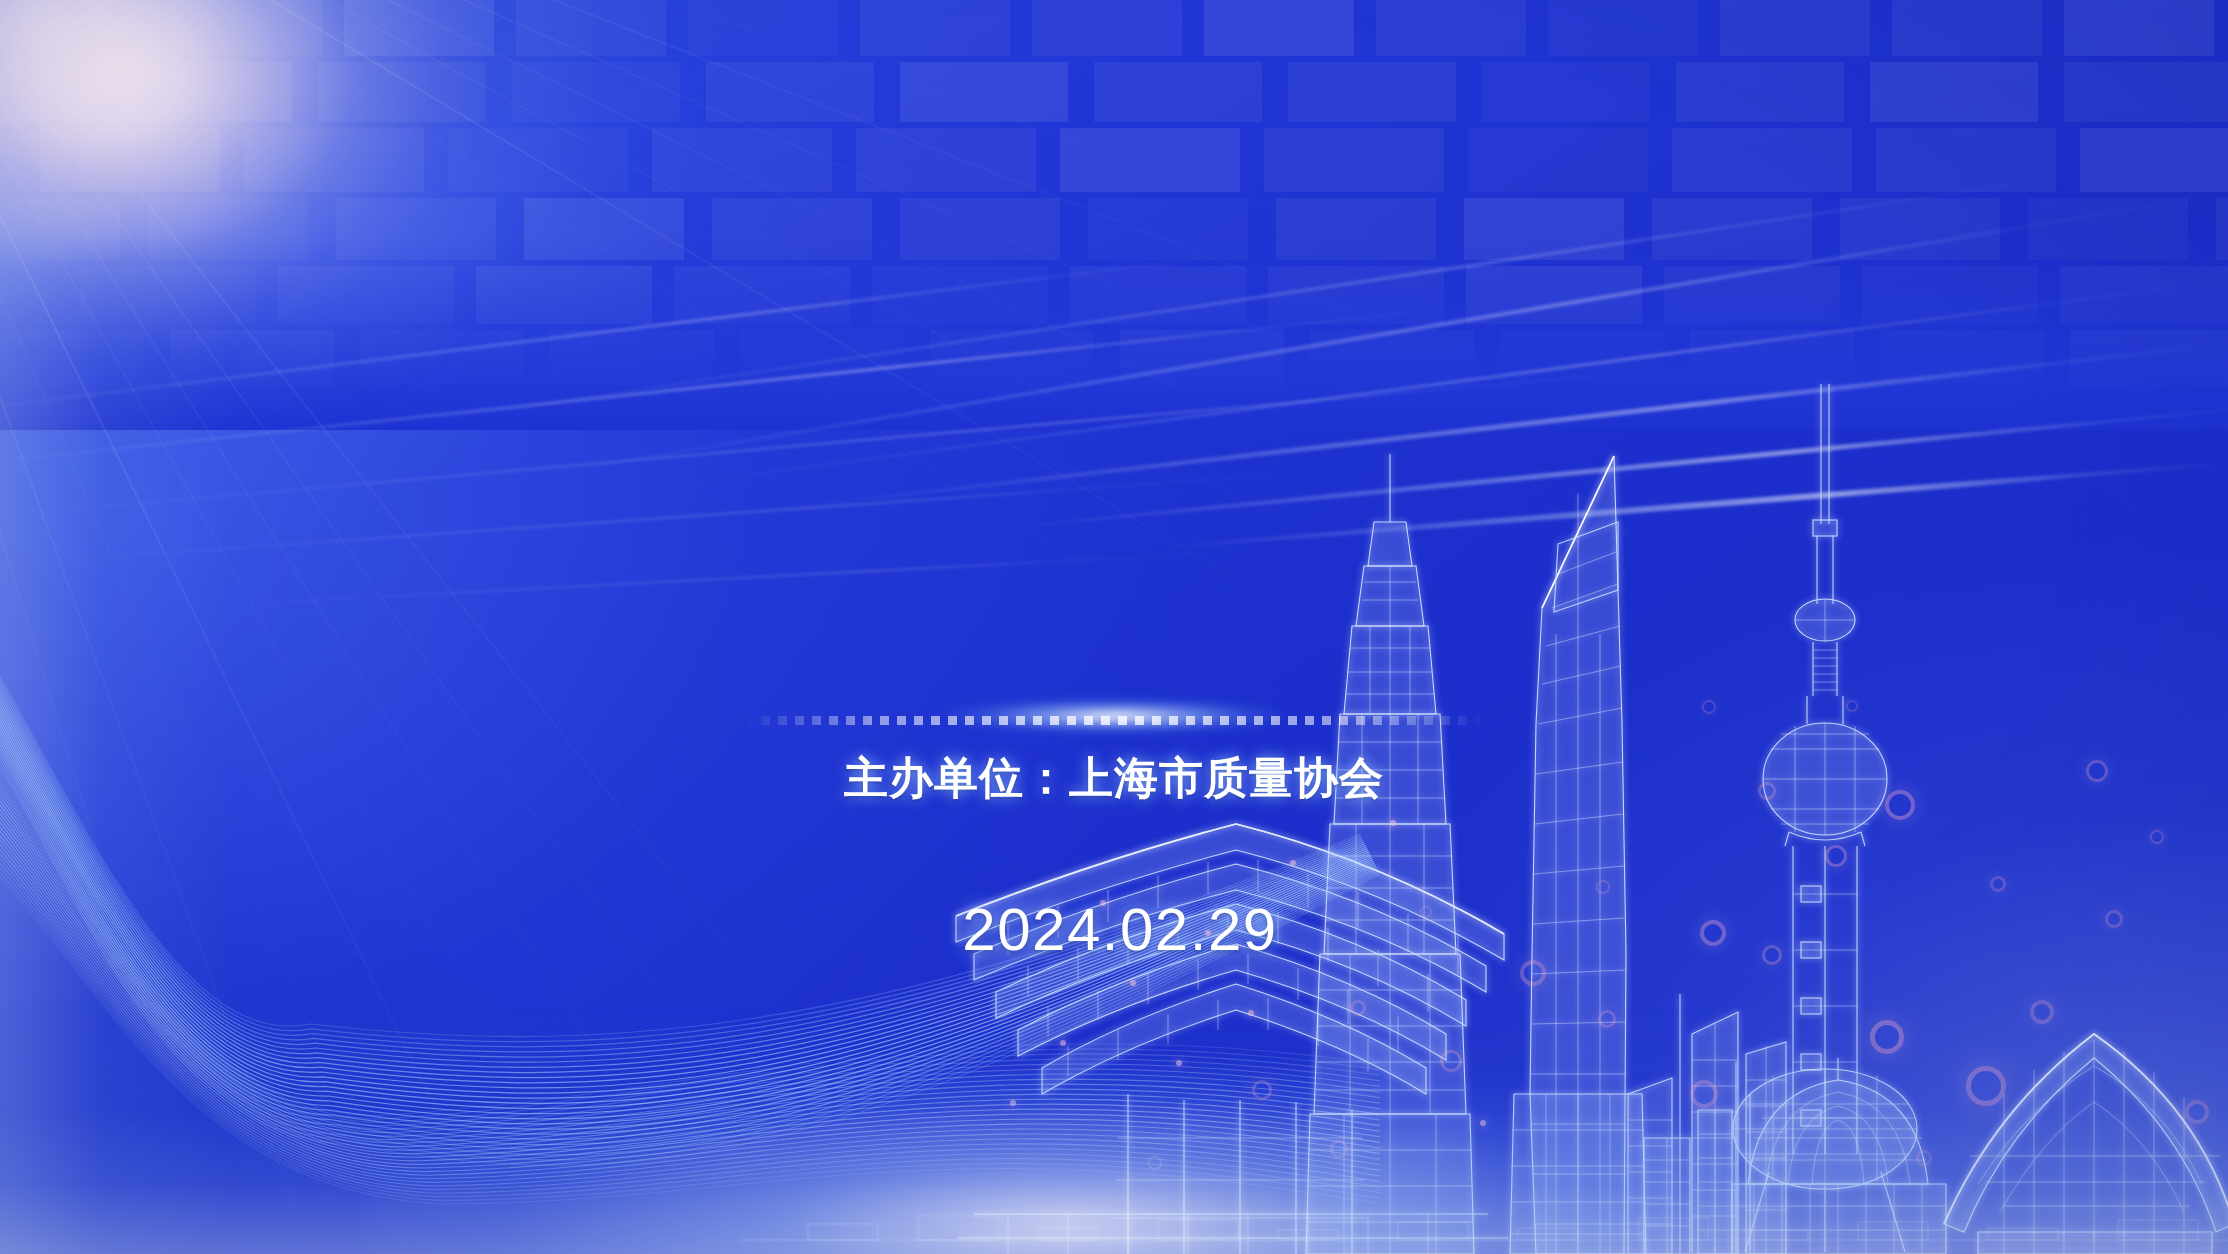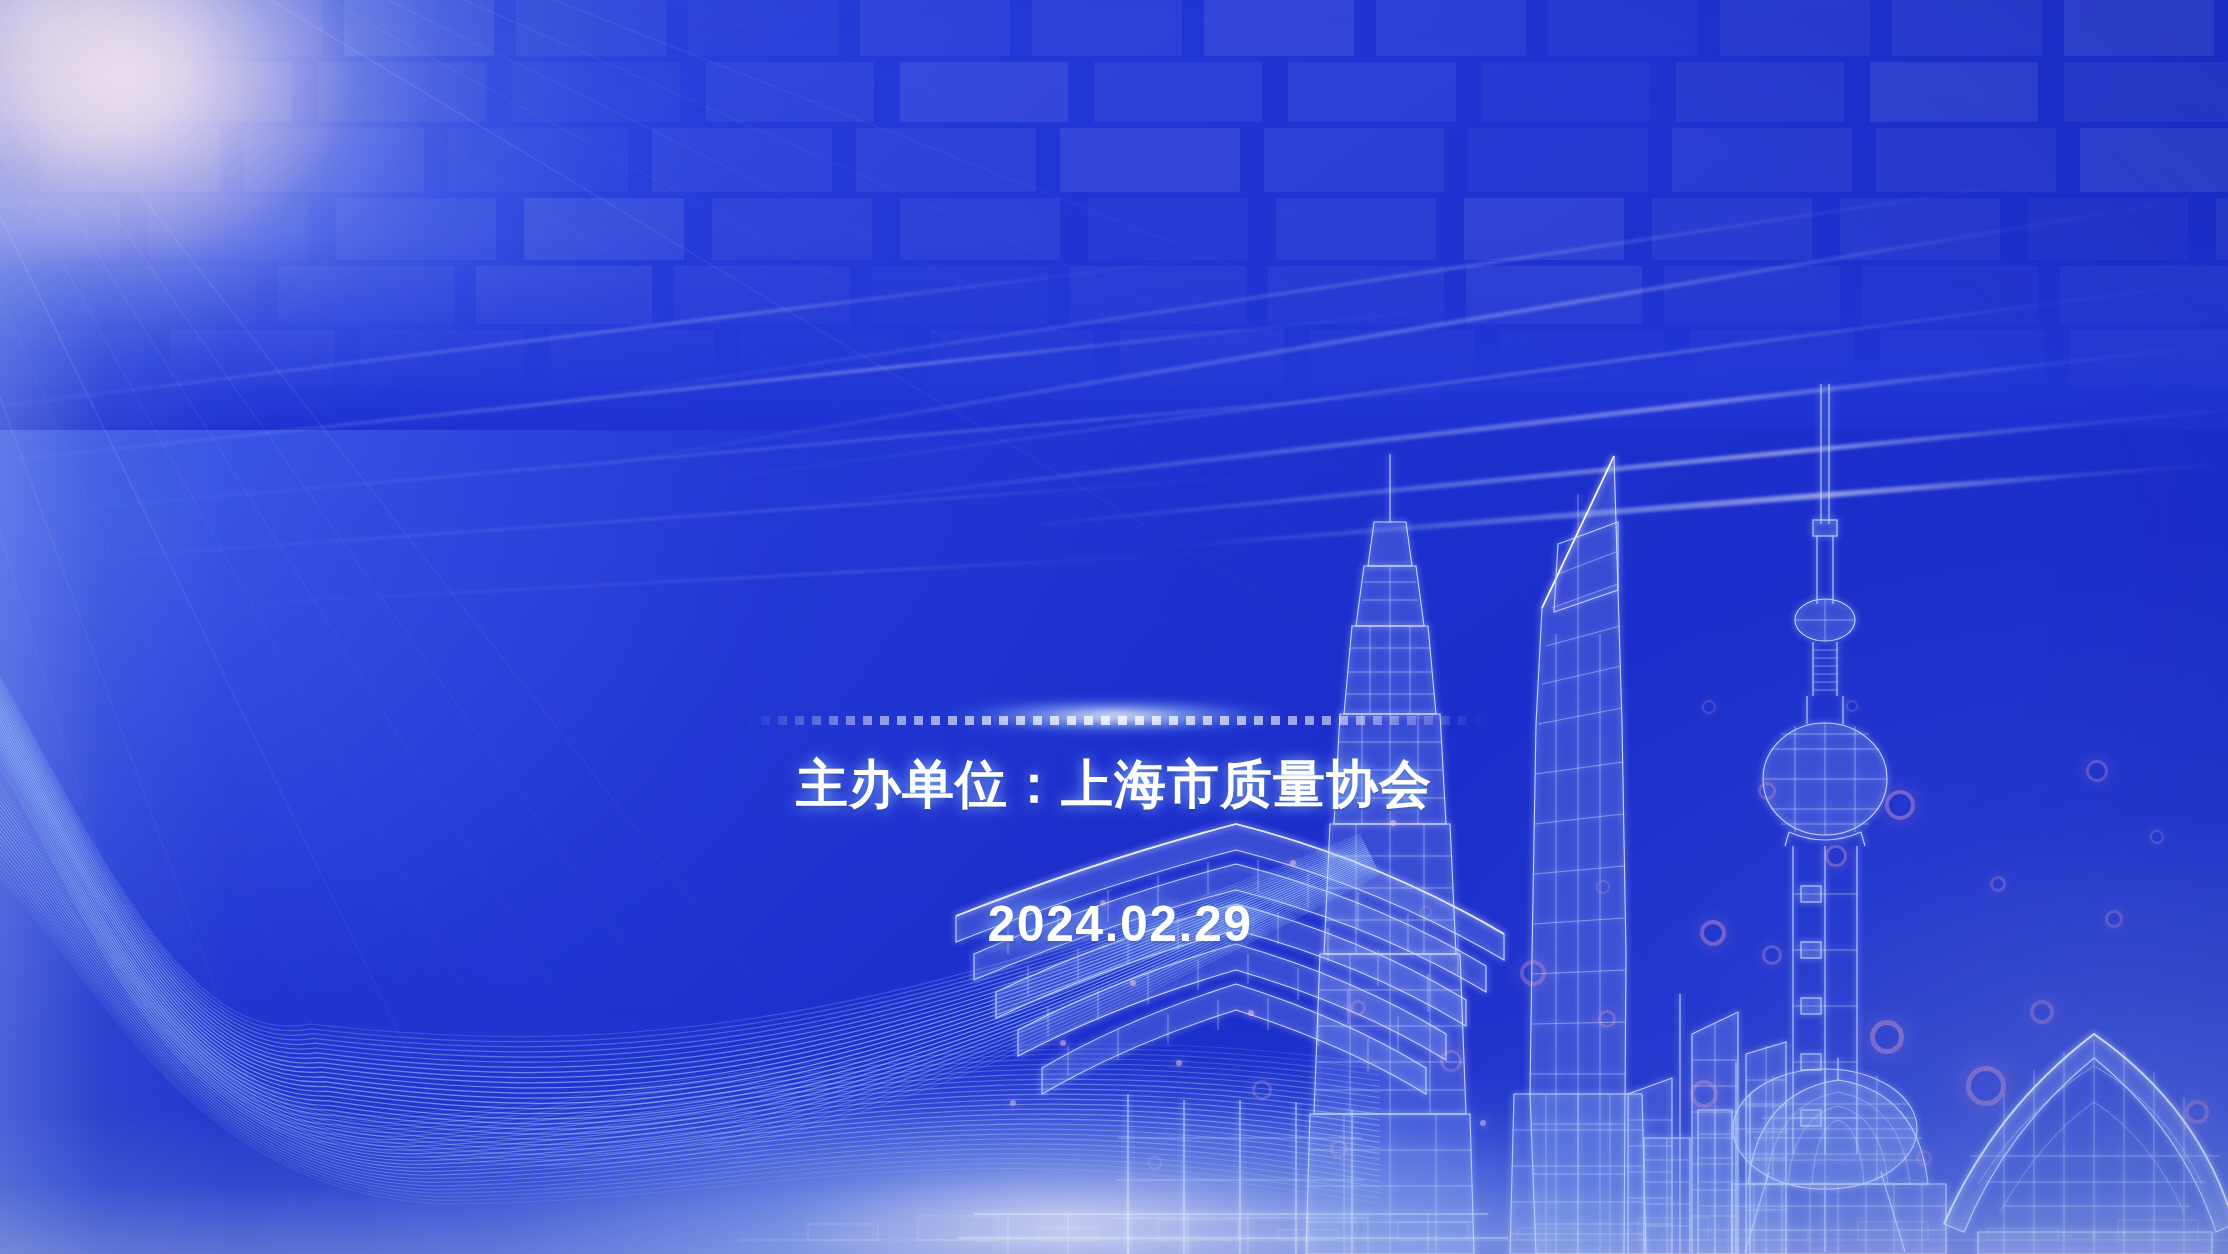--- a/index.html
+++ b/index.html
@@ -139,29 +139,29 @@
     position:absolute; left:50%; transform:translateX(-50%); top:-10px;
     width:330px; height:34px;
     background:radial-gradient(ellipse at 50% 50%, rgba(255,255,255,0.98) 0%, rgba(190,225,255,0.55) 30%, rgba(130,185,255,0.18) 58%, rgba(120,180,255,0) 78%);
     filter:blur(4px);
   }
 
   .orgwrap {
     position:absolute; left:0; top:745px; width:2228px; text-align:center; z-index:30;
   }
   .org-line {
-    color:#ffffff; font-weight:700; font-size:52px; line-height:1.52;
+    color:#ffffff; font-weight:700; font-size:44px; line-height:1.52;
     letter-spacing:1px; white-space:nowrap;
     text-shadow:0 0 14px rgba(150,200,255,0.85), 0 2px 3px rgba(10,30,120,0.55);
   }
   .datewrap {
     position:absolute; left:0; top:895px; width:2228px; text-align:center; z-index:30;
   }
   .date {
-    color:#ffffff; font-weight:700; font-size:50px; letter-spacing:1.5px;
+    color:#ffffff; font-weight:400; font-size:60px; letter-spacing:1.5px;
     text-shadow:0 0 18px rgba(160,205,255,0.85), 0 2px 4px rgba(10,30,120,0.5);
     margin-left:12px;
   }
 
   
   .vignette {
     position:absolute; inset:0;
     background:radial-gradient(ellipse 1700px 1000px at 50% 45%, rgba(0,0,0,0) 55%, rgba(10,25,120,0.18) 100%);
   }
 </style>

